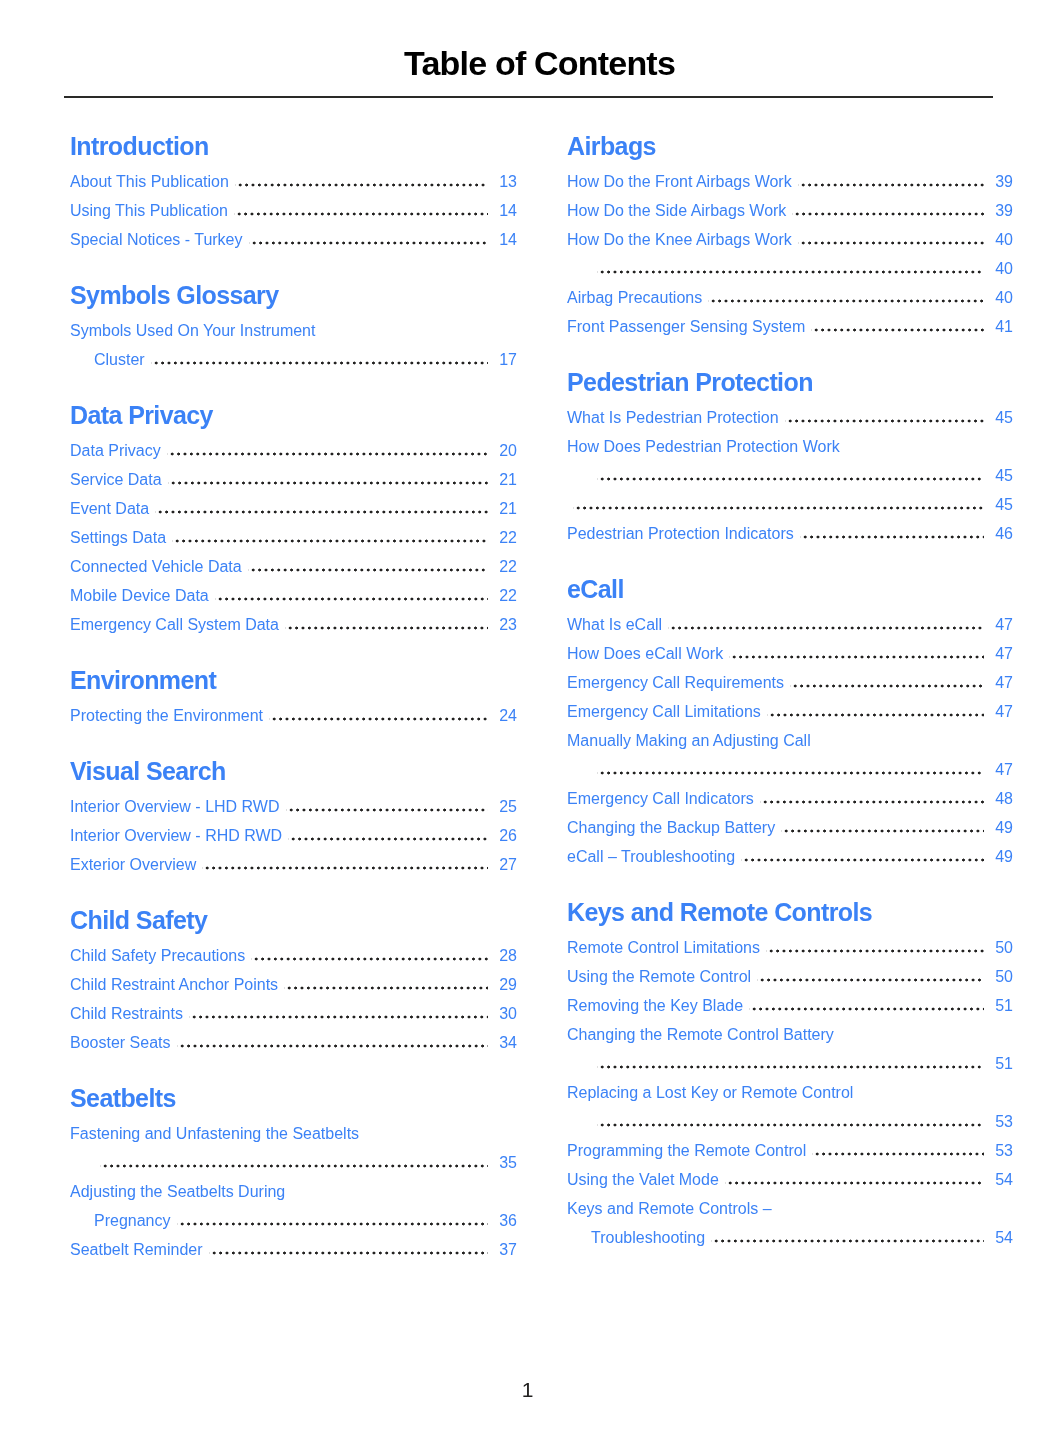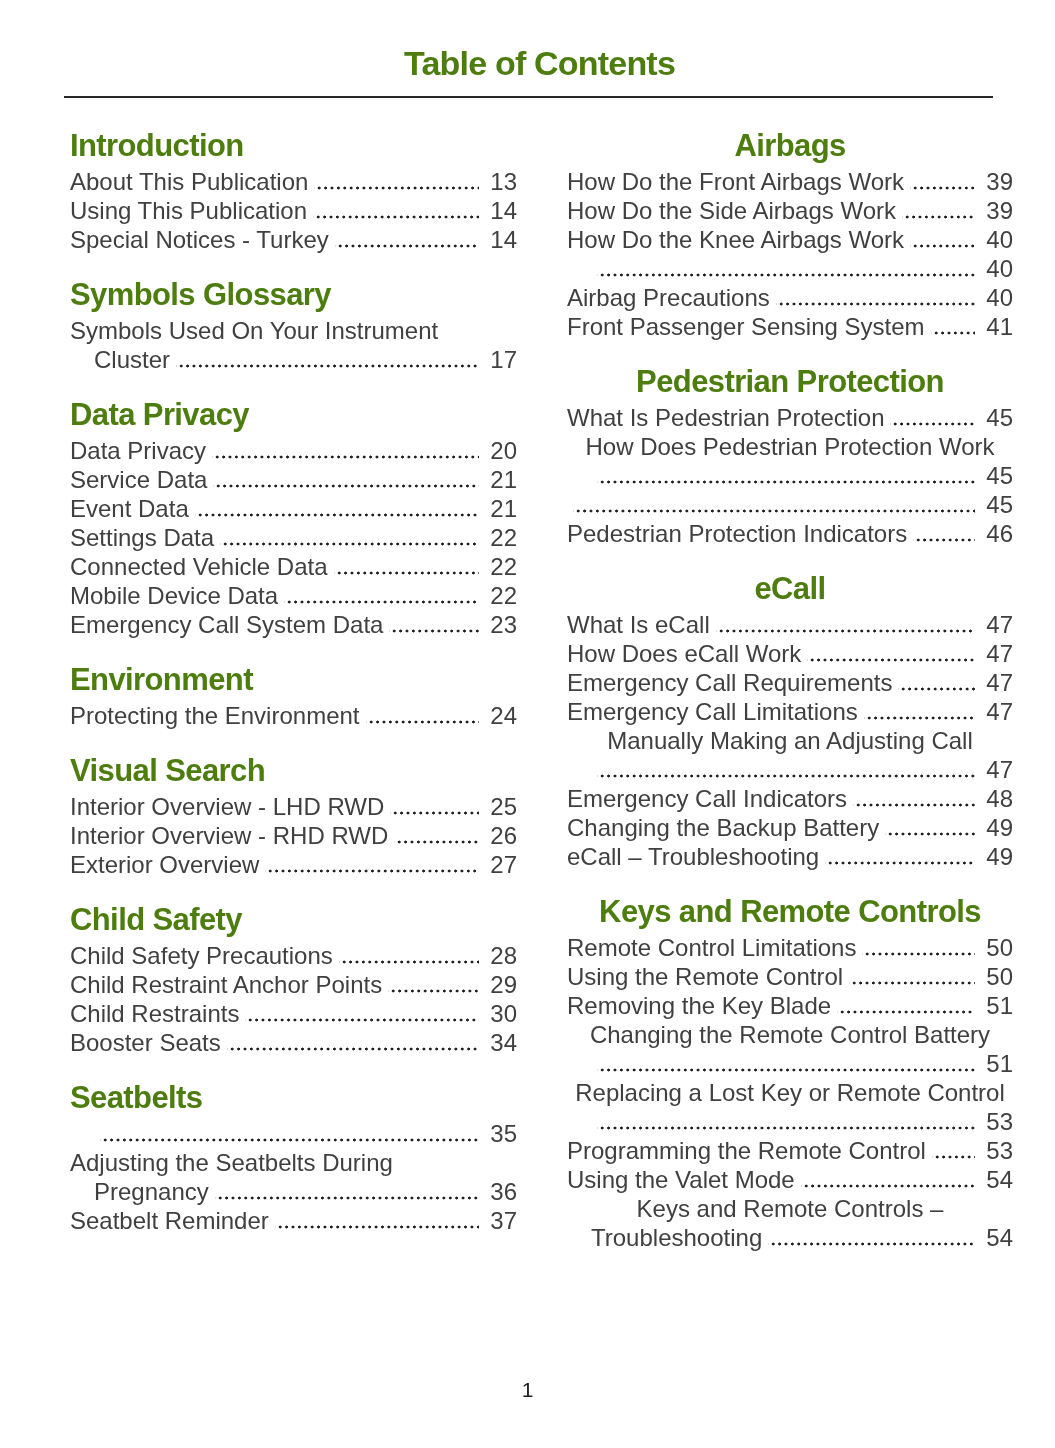--- a/index.html
+++ b/index.html
@@ -18,56 +18,56 @@
     font-family: "Liberation Sans", "DejaVu Sans", sans-serif;
     overflow: hidden;
   }
 
   .doc-title {
     margin-top: 44px;
     text-align: center;
     font-size: 34px;
     font-weight: bold;
     letter-spacing: -0.8px;
-    color: #4d7c0f;
+    color: #000000;
     margin-left: 24px;
   }
 
   .title-rule {
     border: none;
     border-top: 2px solid #2a2a28;
     margin: 13px 62px 0 64px;
   }
 
   .toc-columns {
     display: flex;
     gap: 50px;
     padding: 32px 42px 0 70px;
   }
 
   .toc-column { flex: 0 0 447px; min-width: 0; }
-  .toc-column + .toc-column { flex: 1 1 auto; text-align: center; }
+  .toc-column + .toc-column { flex: 1 1 auto; }
 
   .toc-section { margin-bottom: 25px; }
 
   .section-heading {
-    font-size: 31px;
+    font-size: 25px;
     line-height: 32px;
     font-weight: bold;
     letter-spacing: -0.6px;
-    color: #4d7c0f;
+    color: #3b82f6;
     margin-bottom: 5px;
   }
 
   .entry-line,
   .entry-line-plain {
-    font-size: 24px;
+    font-size: 16px;
     line-height: 29px;
     font-weight: normal;
-    color: #404040;
+    color: #3b82f6;
   }
 
   .entry-line {
     display: flex;
     align-items: baseline;
   }
 
   .entry-label { white-space: nowrap; }
 
   .indent { padding-left: 24px; }
@@ -251,20 +251,21 @@
             <div class="entry-line">
               <span class="entry-label">Booster Seats</span>
               <span class="dot-leader"></span>
               <span class="entry-page">34</span>
             </div>
           </div>
         </section>
         <section class="toc-section">
           <h2 class="section-heading">Seatbelts</h2>
           <div class="toc-entry">
+            <div class="entry-line-plain">Fastening and Unfastening the Seatbelts</div>
             <div class="entry-line">
               <span class="entry-label indent"></span>
               <span class="dot-leader"></span>
               <span class="entry-page">35</span>
             </div>
           </div>
           <div class="toc-entry">
             <div class="entry-line-plain">Adjusting the Seatbelts During</div>
             <div class="entry-line">
               <span class="entry-label indent">Pregnancy</span>

